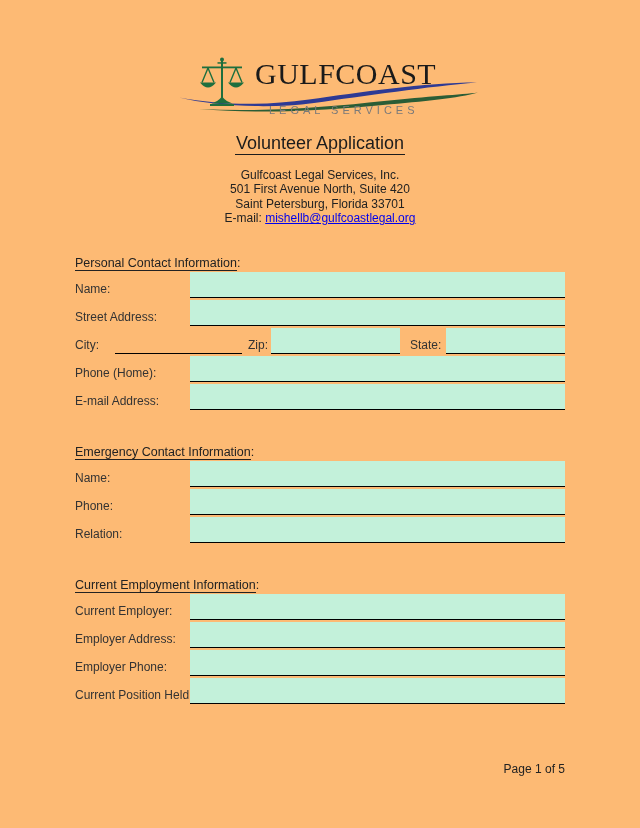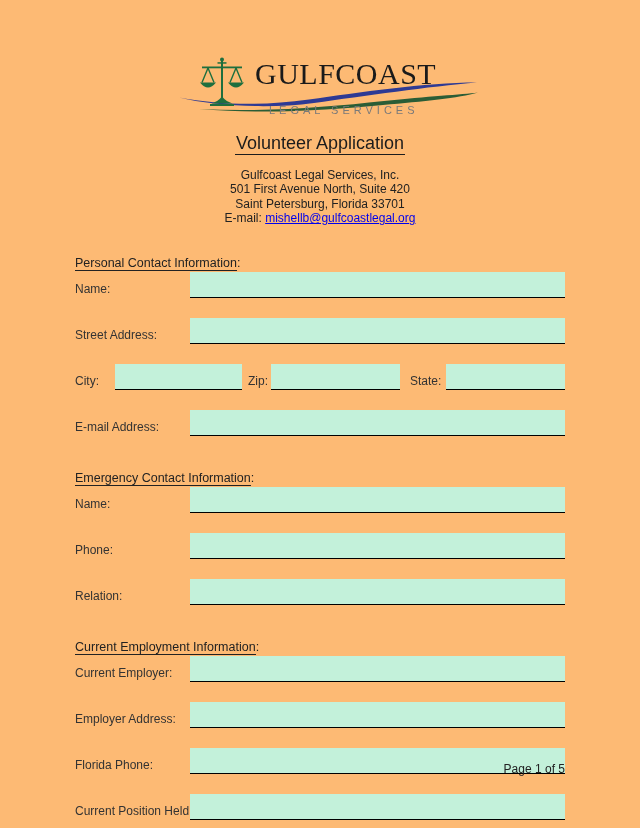--- a/index.html
+++ b/index.html
@@ -36,38 +36,38 @@
   .org { text-align:center; margin-top:14px; font-size:12px; line-height:14.4px; color:#222; }
   .mail { color:var(--link-blue,#0000ee); text-decoration:underline; cursor:pointer; }
 
   
   .form { margin:30px 75px 0; }
 
   .sec-heading { margin-top:35px; font-size:12.5px; line-height:14px; color:#222; }
   .sec-heading:first-child { margin-top:0; }
   .sec-heading .u { border-bottom:1px solid #222; padding-bottom:0.5px; }
 
-  .frow { display:flex; margin-top:20px; height:26px; }
+  .frow { display:flex; margin-top:2px; height:26px; }
   .sec-heading + .frow { margin-top:2px; }
   .fgroup { display:flex; flex:1; min-width:0; }
   .flabel {
     flex:none; width:115px;
     display:flex; align-items:flex-end;
     padding-bottom:2px;
     font-size:12px; color:#333; white-space:nowrap;
   }
   .ffield {
     flex:1;
     background:var(--field-fill,#c3f1da);
     border-bottom:1px solid #000;
     font-size:12px;
   }
 
   
-  .multi .g0 { flex:none; width:167px; }
+  .multi .g0 { flex:none; width:167px;align-items:flex-end; }
   .multi .g0 .flabel { width:40px; }
   .multi .g1 { flex:none; width:155px; margin-left:10px; }
   .multi .g1 .flabel { width:36px; }
   .multi .g2 { flex:1; margin-left:6px; }
   .multi .g2 .flabel { width:23px; }
 
   
   .footer { position:absolute; top:762px; right:75px; font-size:12px; color:#222; }
 </style>
 </head>
@@ -137,20 +137,26 @@
           <span class="flabel">Zip:</span>
           <span class="ffield"></span>
         </span>
         <span class="fgroup g1">
           <span class="flabel">State:</span>
           <span class="ffield"></span>
         </span>
       </div>
       <div class="frow">
         <span class="fgroup g0">
+          <span class="flabel">Phone (Home):</span>
+          <span class="ffield"></span>
+        </span>
+      </div>
+      <div class="frow">
+        <span class="fgroup g0">
           <span class="flabel">E-mail Address:</span>
           <span class="ffield"></span>
         </span>
       </div>
       <div class="sec-heading"><span class="u">Emergency Contact Information</span>:</div>
       <div class="frow">
         <span class="fgroup g0">
           <span class="flabel">Name:</span>
           <span class="ffield"></span>
         </span>
@@ -175,21 +181,21 @@
         </span>
       </div>
       <div class="frow">
         <span class="fgroup g0">
           <span class="flabel">Employer Address:</span>
           <span class="ffield"></span>
         </span>
       </div>
       <div class="frow">
         <span class="fgroup g0">
-          <span class="flabel">Florida Phone:</span>
+          <span class="flabel">Employer Phone:</span>
           <span class="ffield"></span>
         </span>
       </div>
       <div class="frow">
         <span class="fgroup g0">
           <span class="flabel">Current Position Held:</span>
           <span class="ffield"></span>
         </span>
       </div>
     </div>

